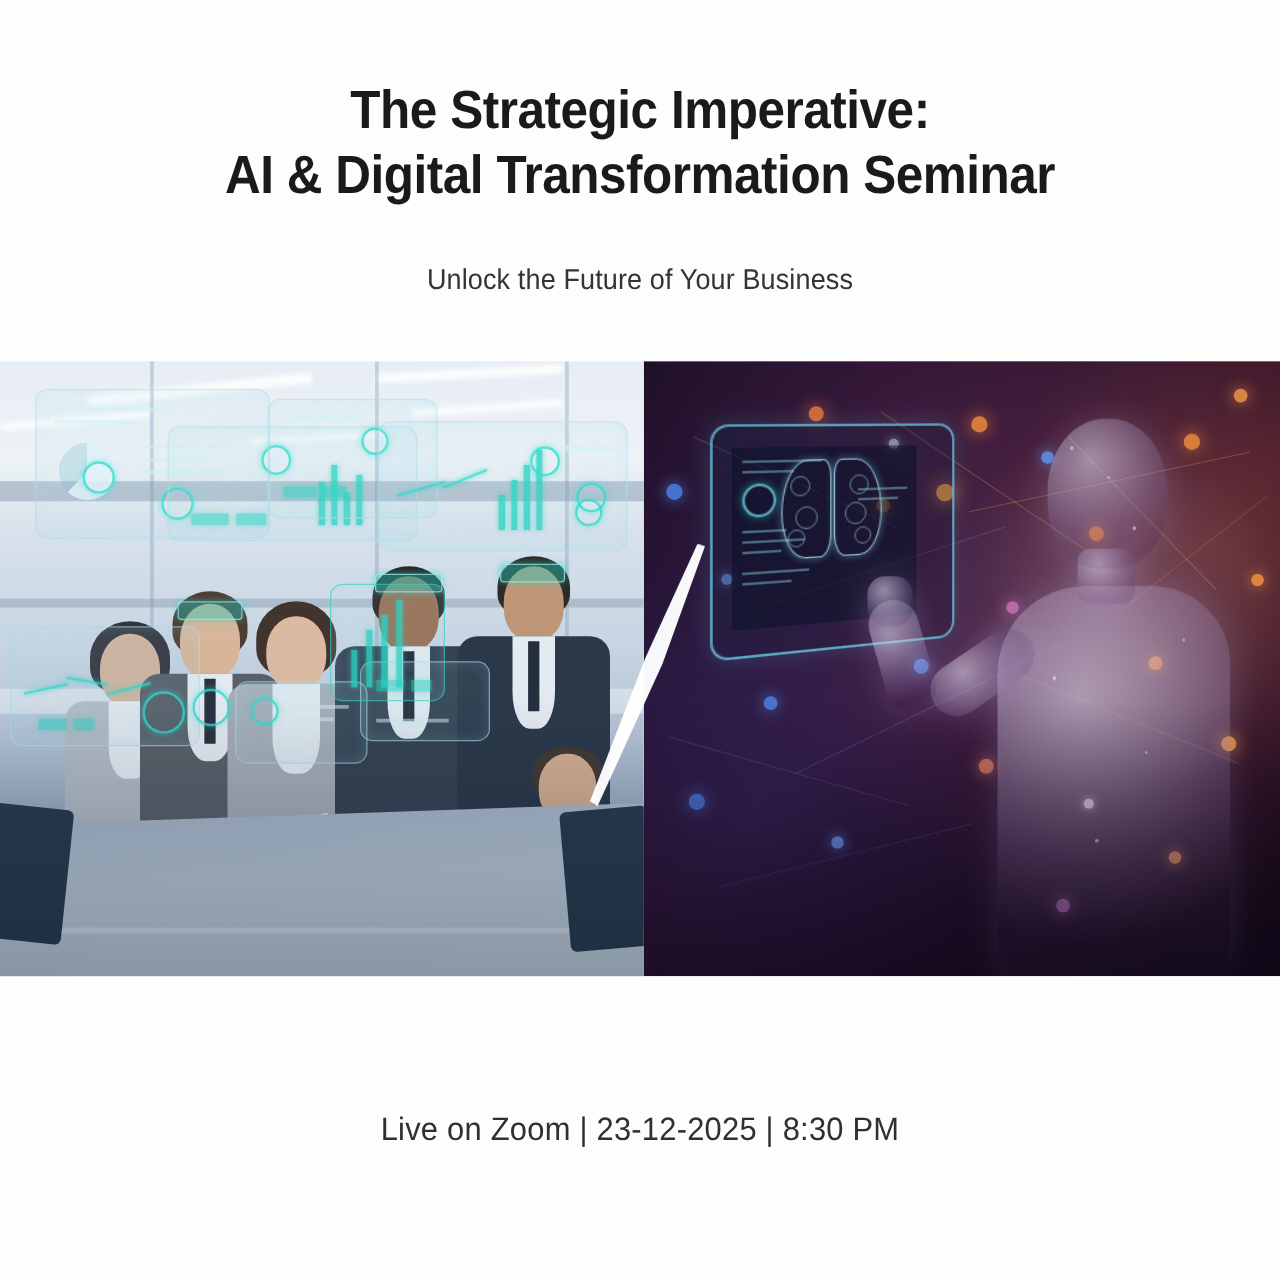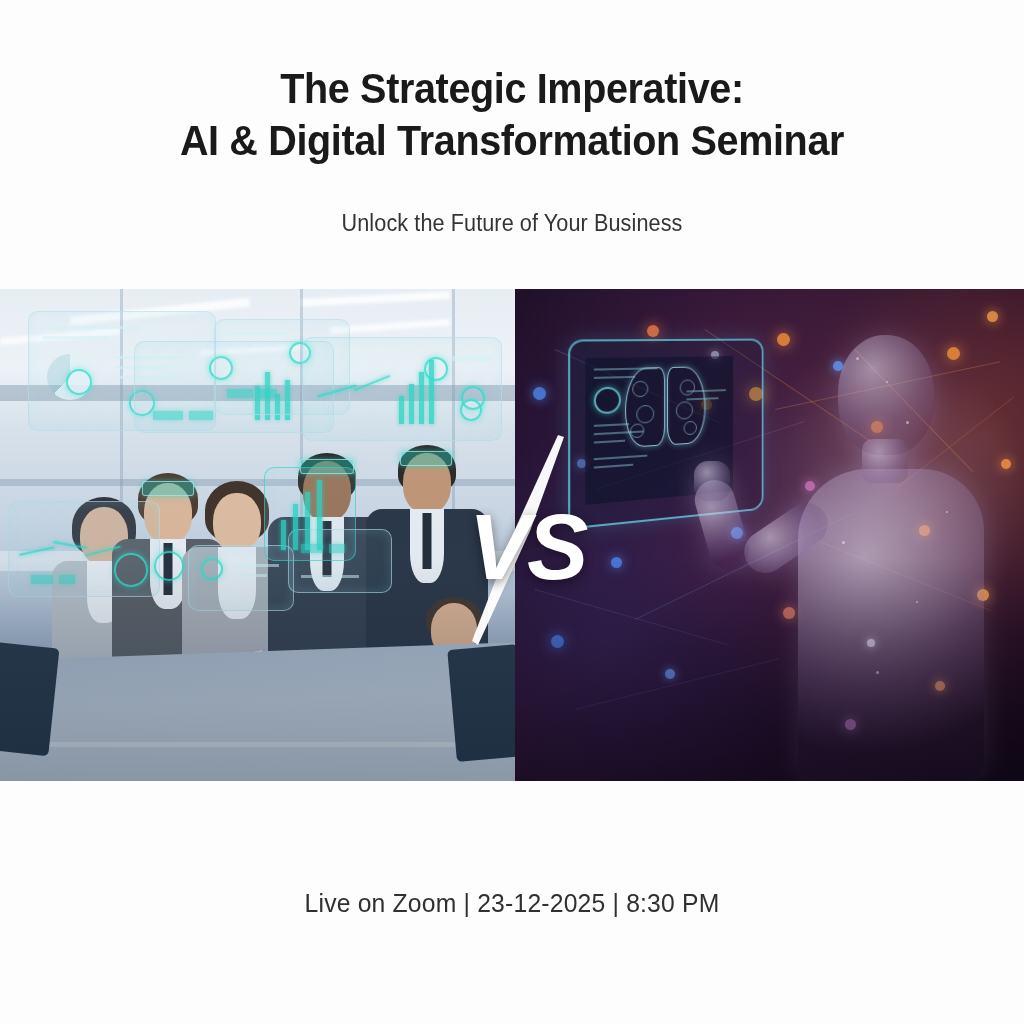--- a/index.html
+++ b/index.html
@@ -510,18 +510,17 @@
       <div class="speck" style="left:200px; top:200px; width:2px; height:2px;"></div>
     </div>
 
     <div class="ai-wash"></div>
   </div>
 
   <div class="vs-wrap">
     <svg class="vs-blade" viewBox="0 0 96 212">
       <polygon points="94,2 60,96 8,210 2,206 46,92 88,0" fill="#ffffff" opacity="0.97"></polygon>
     </svg>
-    <div class="vs-text">VS</div>
   </div>
 
 </div>
 
 <div class="footer">Live on Zoom | 23-12-2025 | 8:30 PM</div>
 
 </body></html>

